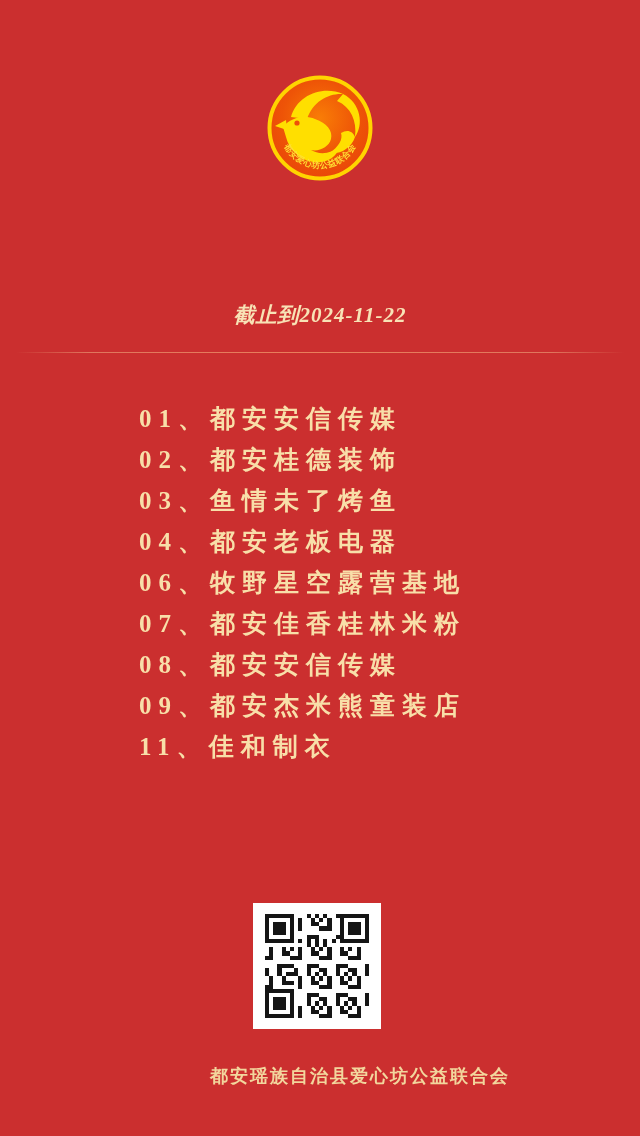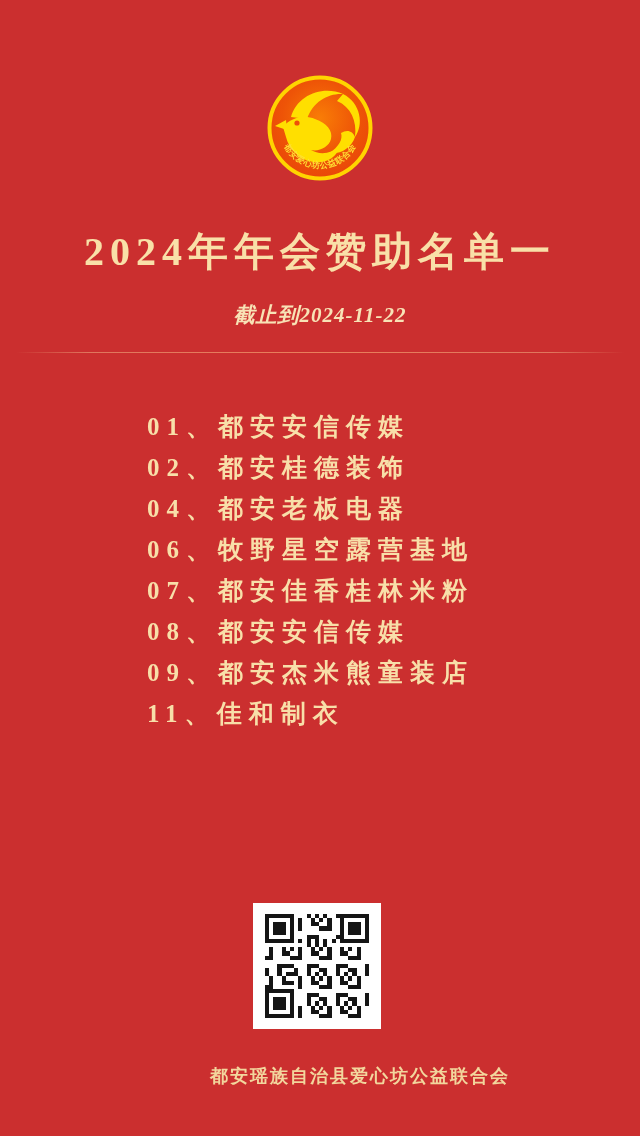--- a/index.html
+++ b/index.html
@@ -57,21 +57,21 @@
       rgba(248,205,150,0) 0%,
       rgba(248,205,150,0.45) 12%,
       rgba(250,170,115,0.65) 50%,
       rgba(248,205,150,0.45) 88%,
       rgba(248,205,150,0) 100%);
   }
   .sponsor-list {
     position: absolute;
     top: 394px;
     left: 135px;
-    margin: 12px;
+    margin: 4px;
     padding: 0;
     list-style: none;
   }
   .sponsor-row {
     height: 41px;
     line-height: 41px;
     font-size: 25px;
     font-weight: bold;
     letter-spacing: 7px;
     color: #f8dfa9;
@@ -130,29 +130,29 @@
         <path d="M8,51 L19,45 L20,55 Z"></path>
       </g>
       <circle cx="30" cy="48" r="2.6" fill="#ee4f08"></circle>
       <path id="arcpath" d="M15.4,66.7 A40,40 0 0 0 90.6,66.7" fill="none"></path>
       <text font-size="8.4" font-weight="bold" fill="#ffdf33" letter-spacing="0.4" font-family="Liberation Sans, sans-serif">
         <textPath href="#arcpath" startOffset="50%" text-anchor="middle">都安爱心坊公益联合会</textPath>
       </text>
     </svg>
   </div>
 
-  <h1 class="title">2024年年会赞助名单一</h1>
 
   <div class="subtitle">截止到2024-11-22</div>
 
   <div class="divider"></div>
 
   <ol class="sponsor-list">
       <li class="sponsor-row"><span>01、</span><span>都安安信传媒</span></li>
       <li class="sponsor-row"><span>02、</span><span>都安桂德装饰</span></li>
+      <li class="sponsor-row"><span>03、</span><span>鱼情未了烤鱼</span></li>
       <li class="sponsor-row"><span>04、</span><span>都安老板电器</span></li>
       <li class="sponsor-row"><span>06、</span><span>牧野星空露营基地</span></li>
       <li class="sponsor-row"><span>07、</span><span>都安佳香桂林米粉</span></li>
       <li class="sponsor-row"><span>08、</span><span>都安安信传媒</span></li>
       <li class="sponsor-row"><span>09、</span><span>都安杰米熊童装店</span></li>
       <li class="sponsor-row"><span>11、</span><span>佳和制衣</span></li>
     </ol>
 
   <div class="qr-box">
     <svg id="qr-svg" viewBox="0 0 25 25" shape-rendering="crispEdges">

